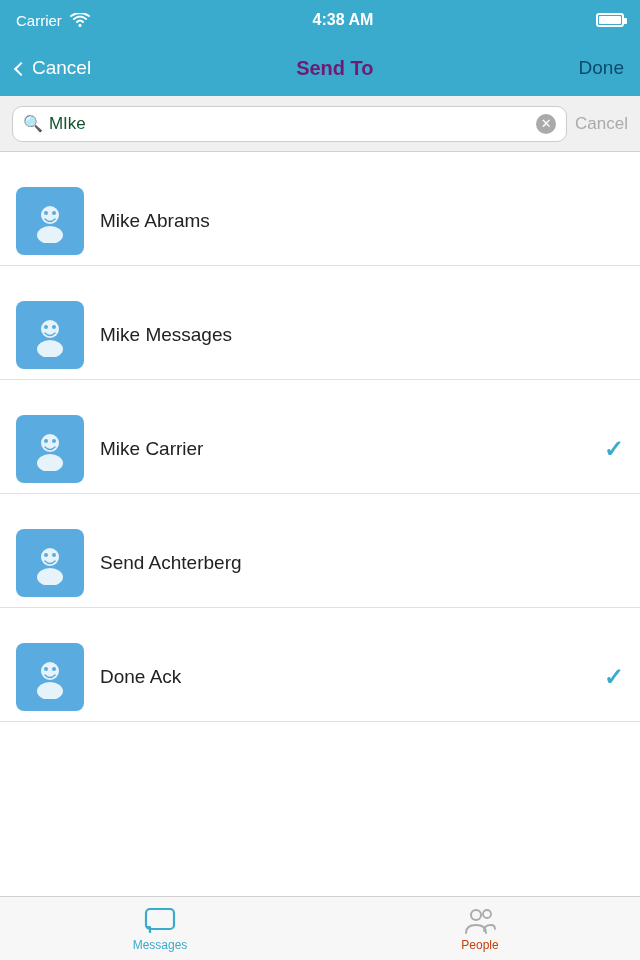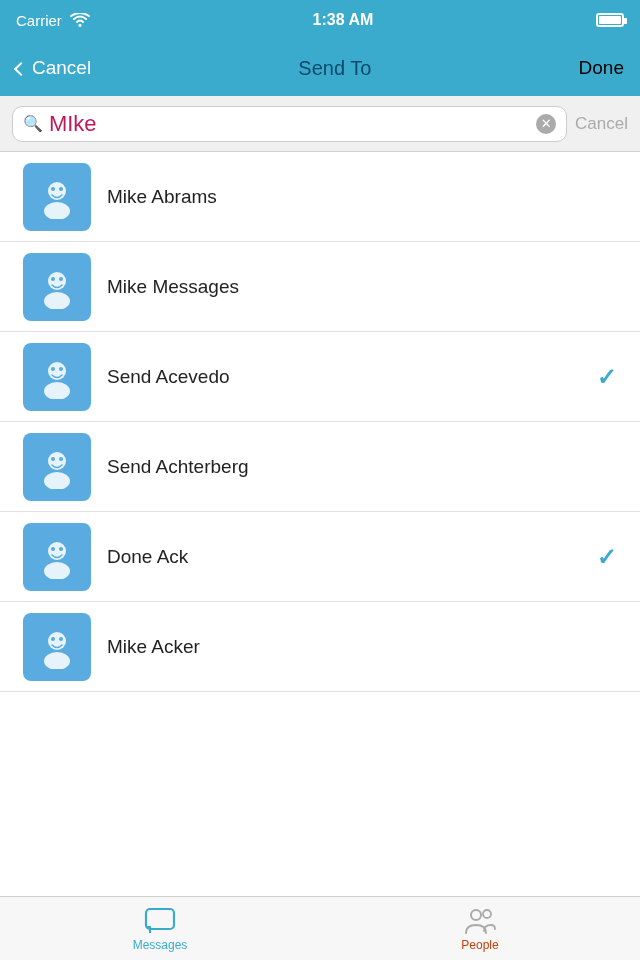--- a/index.html
+++ b/index.html
@@ -66,26 +66,26 @@
     }
     .nav-cancel {
       display: flex;
       align-items: center;
       color: white;
       font-size: 19px;
       gap: 4px;
       cursor: pointer;
     }
     .nav-title {
+      color: #701a75;
+      font-size: 20px;
+      font-weight: 700;
+    }
+    .nav-done {
       color: #0c4a6e;
-      font-size: 20px;
-      font-weight: 400;
-    }
-    .nav-done {
-      color: #000000;
       font-size: 19px;
       font-weight: 500;
       cursor: pointer;
     }
     .chevron-left {
       display: inline-block;
       width: 10px; height: 10px;
       border-left: 2.5px solid white;
       border-bottom: 2.5px solid white;
       transform: rotate(45deg);
@@ -114,24 +114,24 @@
       height: 36px;
       gap: 6px;
     }
     .search-icon-char {
       color: #888;
       font-size: 16px;
     }
     .search-input {
       border: none;
       outline: none;
-      font-size: 22px;
+      font-size: 17px;
       flex: 1;
       background: transparent;
-      color: #be185d;
+      color: #14532d;
     }
     .clear-btn {
       width: 20px; height: 20px;
       border-radius: 50%;
       background: #aaa;
       display: flex;
       align-items: center;
       justify-content: center;
       color: white;
       font-size: 13px;
@@ -148,24 +148,25 @@
     
     .contact-list {
       flex: 1;
       overflow-y: auto;
       background: white;
       height: calc(960px - 40px - 56px - 56px - 64px);
     }
     .contact-item {
       display: flex;
       align-items: center;
-      padding: 0 23px;
+      padding: 0 16px;
       height: 90px;
       border-bottom: 1px solid #e0e0e0;
       position: relative;
+      margin-top: 24px;
     }
     .contact-avatar {
       width: 68px;
       height: 68px;
       background: #5aace0;
       border-radius: 8px;
       display: flex;
       align-items: center;
       justify-content: center;
       flex-shrink: 0;
@@ -226,21 +227,21 @@
   <div class="status-bar-left">
     <span>Carrier</span>
     <svg class="wifi-icon" width="20" height="14" viewBox="0 0 20 14">
       <path d="M10 12 L10 12" stroke="white" stroke-width="2.5" stroke-linecap="round"></path>
       <path d="M7 9 Q10 6 13 9" stroke="white" stroke-width="2" fill="none" stroke-linecap="round"></path>
       <path d="M4 6 Q10 1 16 6" stroke="white" stroke-width="2" fill="none" stroke-linecap="round"></path>
       <path d="M1 3 Q10 -3 19 3" stroke="white" stroke-width="2" fill="none" stroke-linecap="round"></path>
       <circle cx="10" cy="12.5" r="1.5" fill="white"></circle>
     </svg>
   </div>
-  <div class="status-bar-center">1:38 AM</div>
+  <div class="status-bar-center">4:38 AM</div>
   <div class="status-bar-right">
     <div class="battery-icon">
       <div class="battery-fill"></div>
     </div>
   </div>
 </div>
 
 <div class="nav-bar">
   <div class="nav-cancel">
     <span class="chevron-left"></span>
@@ -290,21 +291,21 @@
   <div class="contact-item">
     <div class="contact-avatar">
       <svg class="avatar-face" viewBox="0 0 44 44">
         <circle cx="22" cy="16" r="9" fill="white" opacity="0.85"></circle>
         <ellipse cx="22" cy="36" rx="13" ry="9" fill="white" opacity="0.85"></ellipse>
         <circle cx="18" cy="14" r="2" fill="#5aace0"></circle>
         <circle cx="26" cy="14" r="2" fill="#5aace0"></circle>
         <path d="M17 20 Q22 25 27 20" stroke="#5aace0" stroke-width="1.5" fill="none" stroke-linecap="round"></path>
       </svg>
     </div>
-    <span class="contact-name">Send Acevedo</span>
+    <span class="contact-name">Mike Carrier</span>
     <span class="checkmark">✓</span>
   </div>
 
   <div class="contact-item">
     <div class="contact-avatar">
       <svg class="avatar-face" viewBox="0 0 44 44">
         <circle cx="22" cy="16" r="9" fill="white" opacity="0.85"></circle>
         <ellipse cx="22" cy="36" rx="13" ry="9" fill="white" opacity="0.85"></ellipse>
         <circle cx="18" cy="14" r="2" fill="#5aace0"></circle>
         <circle cx="26" cy="14" r="2" fill="#5aace0"></circle>
@@ -321,32 +322,20 @@
         <ellipse cx="22" cy="36" rx="13" ry="9" fill="white" opacity="0.85"></ellipse>
         <circle cx="18" cy="14" r="2" fill="#5aace0"></circle>
         <circle cx="26" cy="14" r="2" fill="#5aace0"></circle>
         <path d="M17 20 Q22 25 27 20" stroke="#5aace0" stroke-width="1.5" fill="none" stroke-linecap="round"></path>
       </svg>
     </div>
     <span class="contact-name">Done Ack</span>
     <span class="checkmark">✓</span>
   </div>
 
-  <div class="contact-item">
-    <div class="contact-avatar">
-      <svg class="avatar-face" viewBox="0 0 44 44">
-        <circle cx="22" cy="16" r="9" fill="white" opacity="0.85"></circle>
-        <ellipse cx="22" cy="36" rx="13" ry="9" fill="white" opacity="0.85"></ellipse>
-        <circle cx="18" cy="14" r="2" fill="#5aace0"></circle>
-        <circle cx="26" cy="14" r="2" fill="#5aace0"></circle>
-        <path d="M17 20 Q22 25 27 20" stroke="#5aace0" stroke-width="1.5" fill="none" stroke-linecap="round"></path>
-      </svg>
-    </div>
-    <span class="contact-name">Mike Acker</span>
-  </div>
 </div>
 
 <div class="tab-bar">
   <div class="tab-item">
     <svg class="tab-icon" viewBox="0 0 32 32">
       <rect x="2" y="4" width="28" height="20" rx="4" ry="4" fill="none" stroke="#3aabcc" stroke-width="2.2"></rect>
       <path d="M6 28 L6 22 L2 22" fill="none" stroke="#3aabcc" stroke-width="2.2" stroke-linejoin="round"></path>
     </svg>
     <span class="tab-label active">Messages</span>
   </div>

